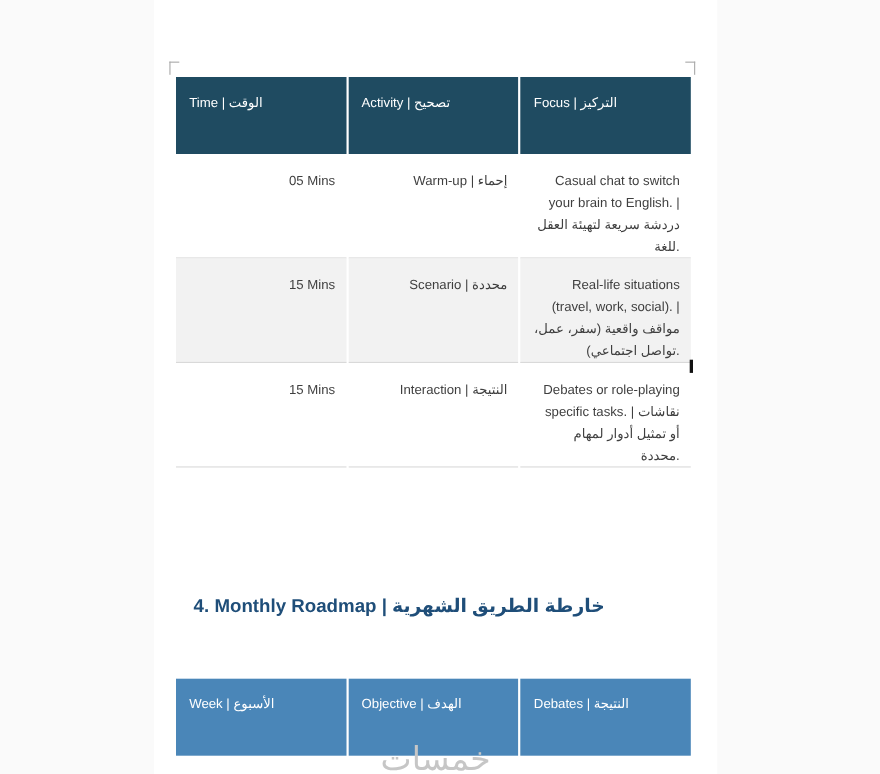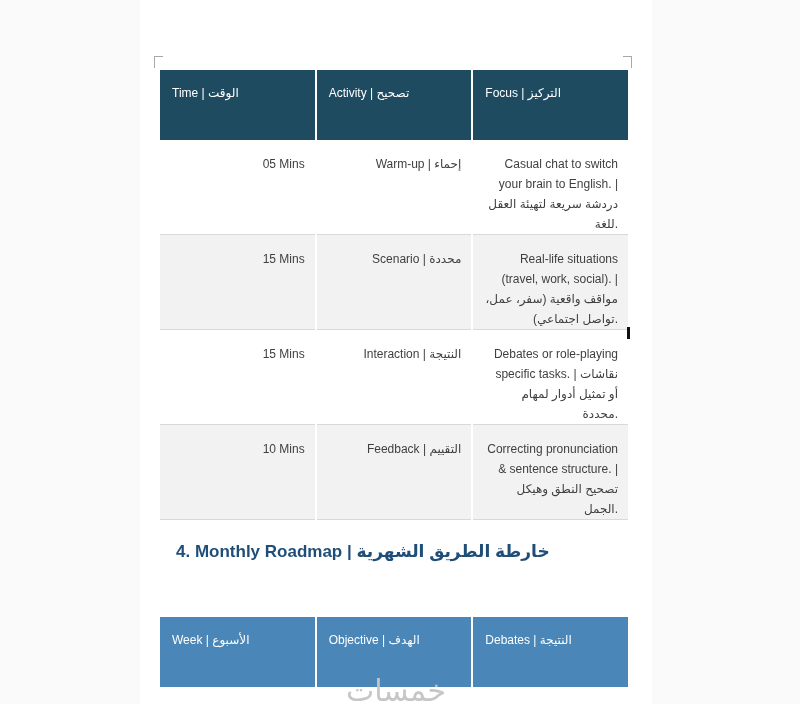--- a/index.html
+++ b/index.html
@@ -89,25 +89,20 @@
       <tr class="alt">
         <td>15 Mins</td>
         <td>Scenario | محددة</td>
         <td>Real-life situations (travel, work, social). | مواقف واقعية (سفر، عمل، تواصل اجتماعي).</td>
       </tr>
       <tr>
         <td>15 Mins</td>
         <td>Interaction | النتيجة</td>
         <td>Debates or role-playing specific tasks. | نقاشات أو تمثيل أدوار لمهام محددة.</td>
       </tr>
-      <tr class="alt">
-        <td>10 Mins</td>
-        <td>Feedback | التقييم</td>
-        <td>Correcting pronunciation &amp; sentence structure. | تصحيح النطق وهيكل الجمل.</td>
-      </tr>
     </tbody>
   </table>
 
   <div class="cursor-artifact"></div>
 
   <div class="section-heading">4. Monthly Roadmap | خارطة الطريق الشهرية</div>
 
   <table class="doc-table roadmap">
     <thead>
       <tr>

